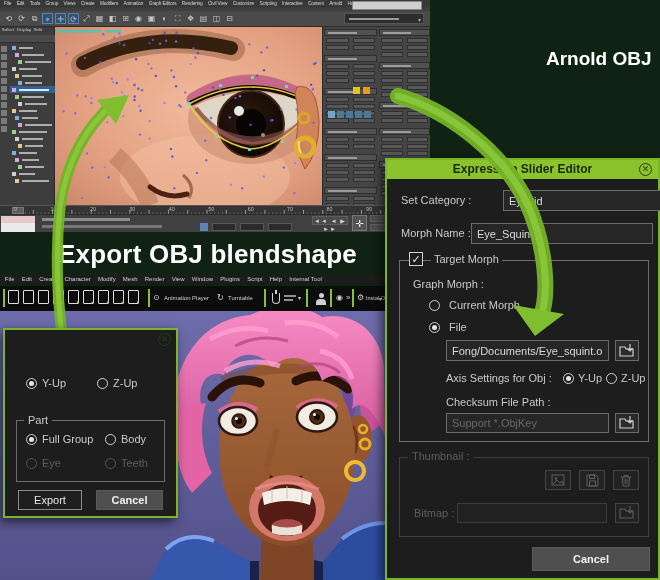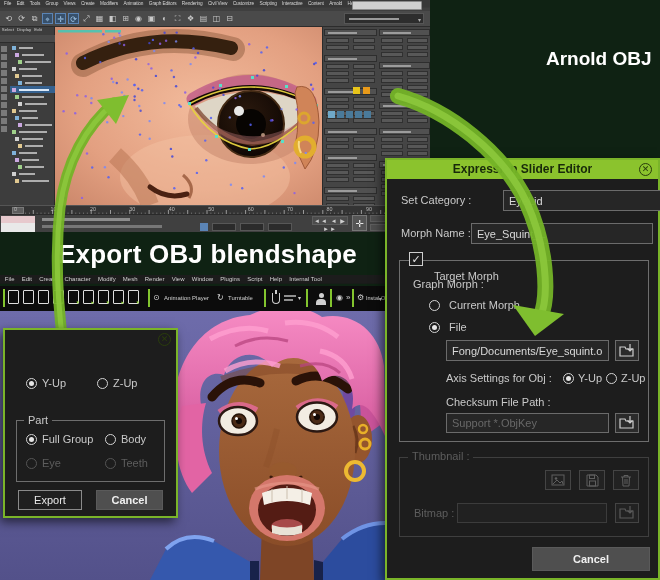--- a/index.html
+++ b/index.html
@@ -900,21 +900,21 @@
     <div class="dlg-title">Expression Slider Editor</div>
     <div class="dlg-close" style="right:6px">✕</div>
 
     <span class="lbl" style="left:14px;top:34px">Set Category :</span>
     <input class="inp" style="left: 84px; top: 30px; width: 184px; height: 21px; margin-left: 32px;" value="EyeLid">
     <span class="lbl" style="left:14px;top:67px">Morph Name :</span>
     <input class="inp" style="left: 84px; top: 63px; width: 182px; height: 21px;" value="Eye_Squint_L">
 
     <div class="grp" style="left:12px;top:100px;width:250px;height:182px"></div>
     <span class="chk" style="left:22px;top:92px">✓</span>
-    <span class="lbl" style="left:44px;top:110px;background:#1d1d1d;padding:0 3px">Target Morph</span>
+    <span class="lbl" style="left:44px;top:93px;background:#1d1d1d;padding:0 3px">Target Morph</span>
     <span class="lbl" style="left:26px;top:118px">Graph Morph :</span>
     <span class="rad abs" style="left:42px;top:140px"></span>
     <span class="lbl" style="left:62px;top:139px">Current Morph</span>
     <span class="rad sel abs" style="left:42px;top:162px"></span>
     <span class="lbl" style="left:62px;top:161px">File</span>
     <input class="inp" style="left: 59px; top: 180px; width: 163px; height: 21px;" value="Fong/Documents/Eye_squint.obj">
     <div class="mini-btn" style="left:228px;top:180px;width:24px;height:21px">
       <svg width="16" height="14" viewBox="0 0 16 14">
         <path d="M1,4 L1,12 L14,12 L14,5 L7,5 L6,3 L1,3 Z" stroke="#cfcfcf" fill="none" stroke-width="1.2"></path>
         <path d="M11,0 L11,7 M8.5,4.5 L11,7 L13.5,4.5" stroke="#cfcfcf" fill="none" stroke-width="1.2"></path>

